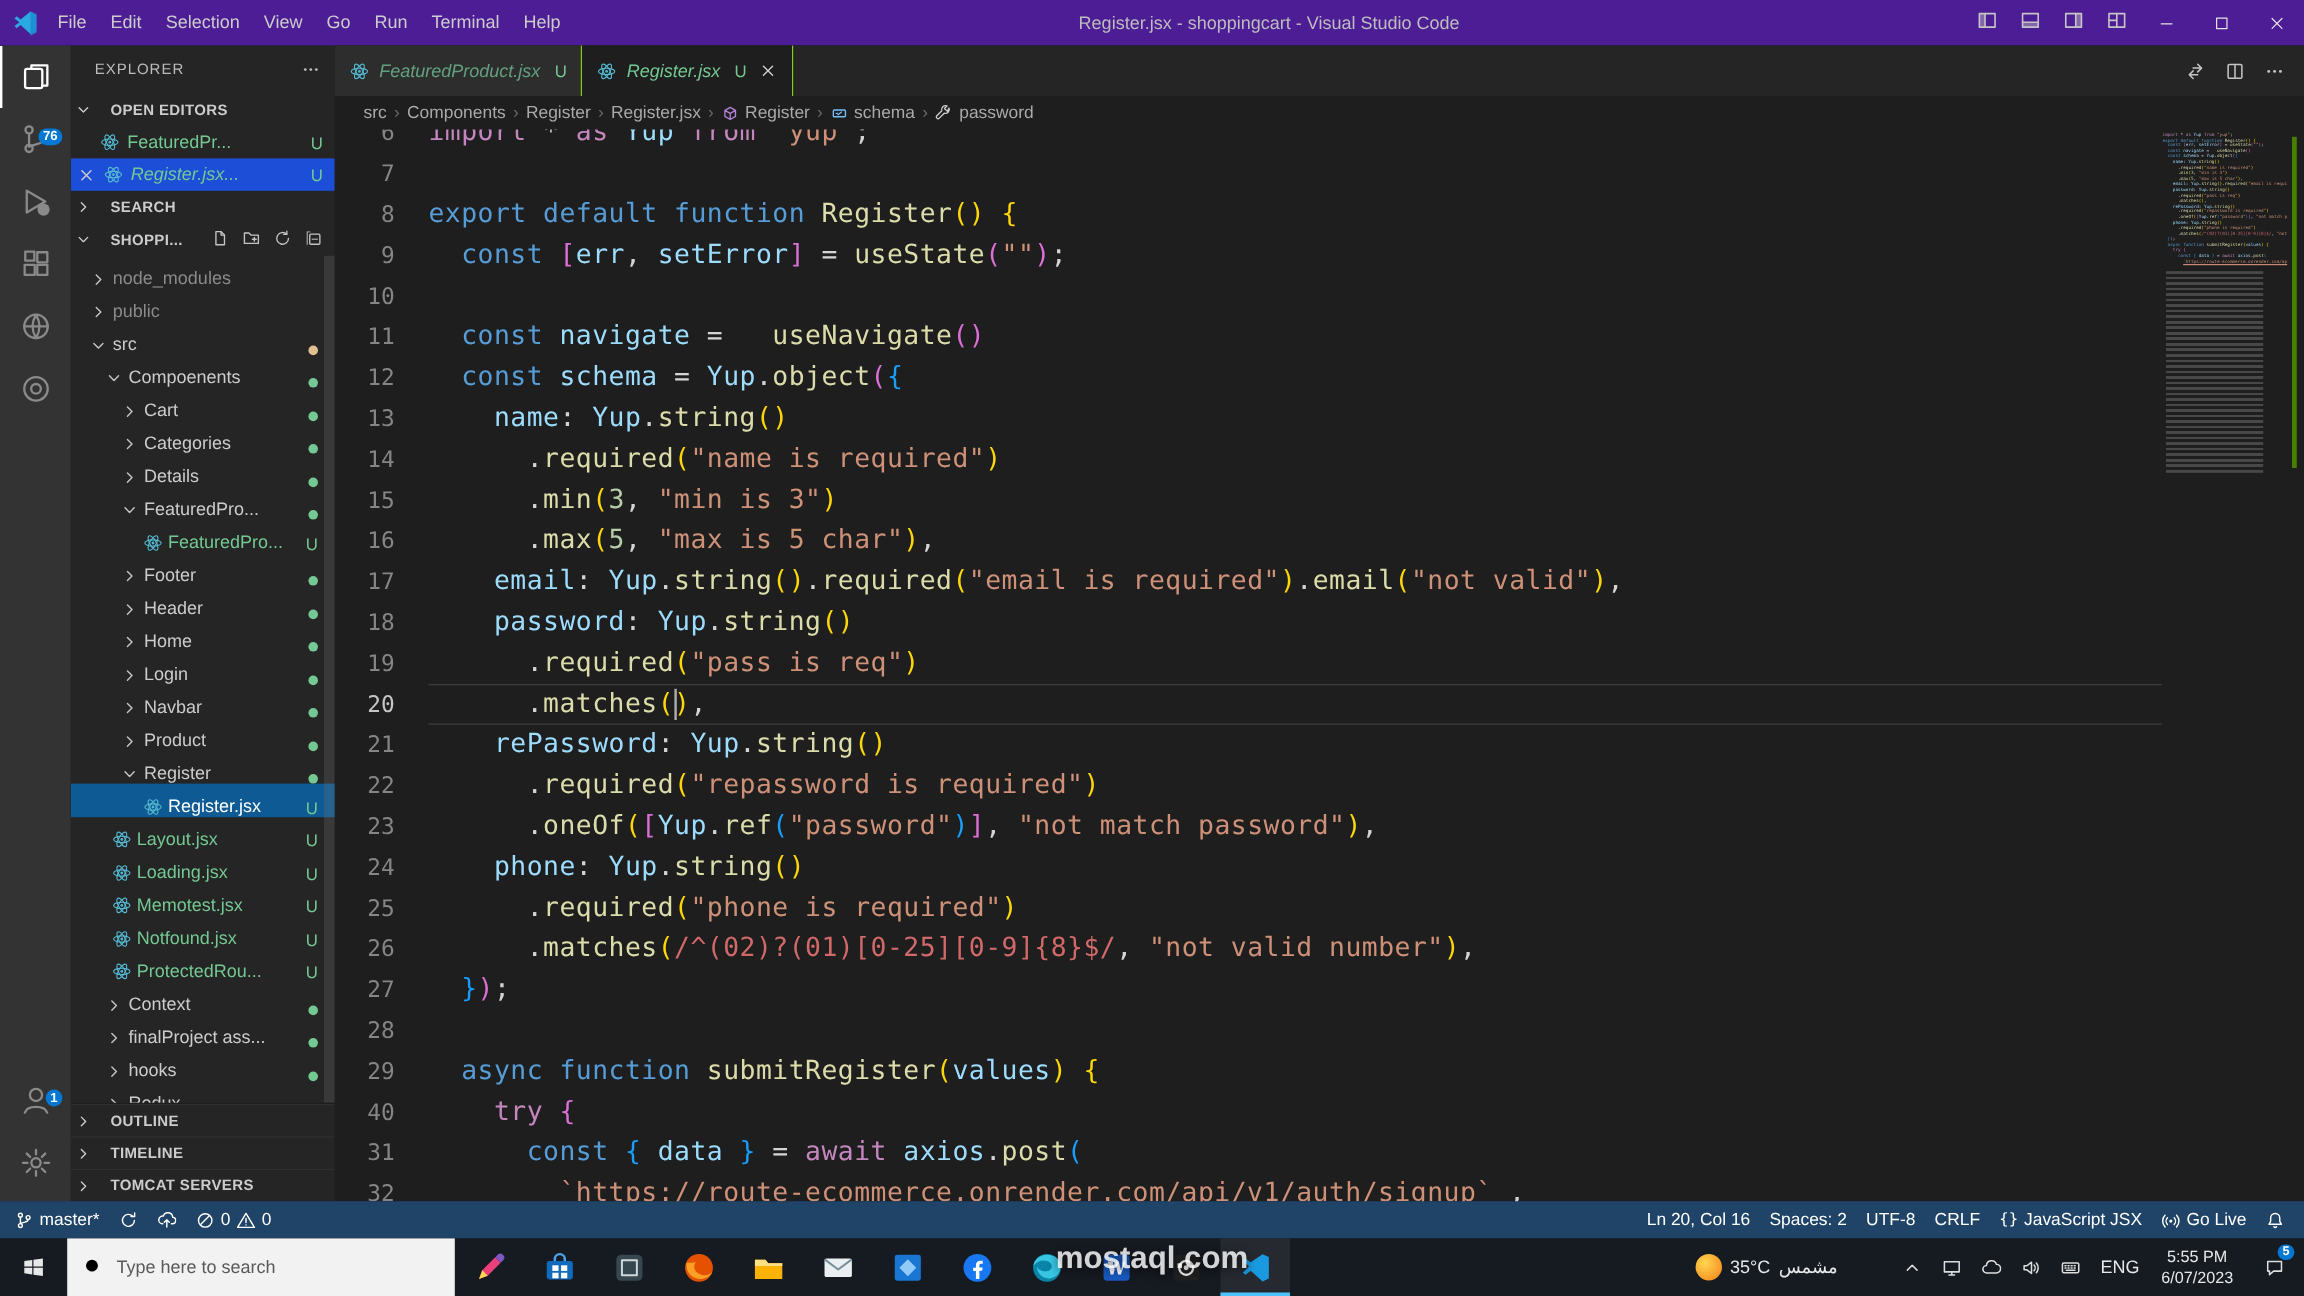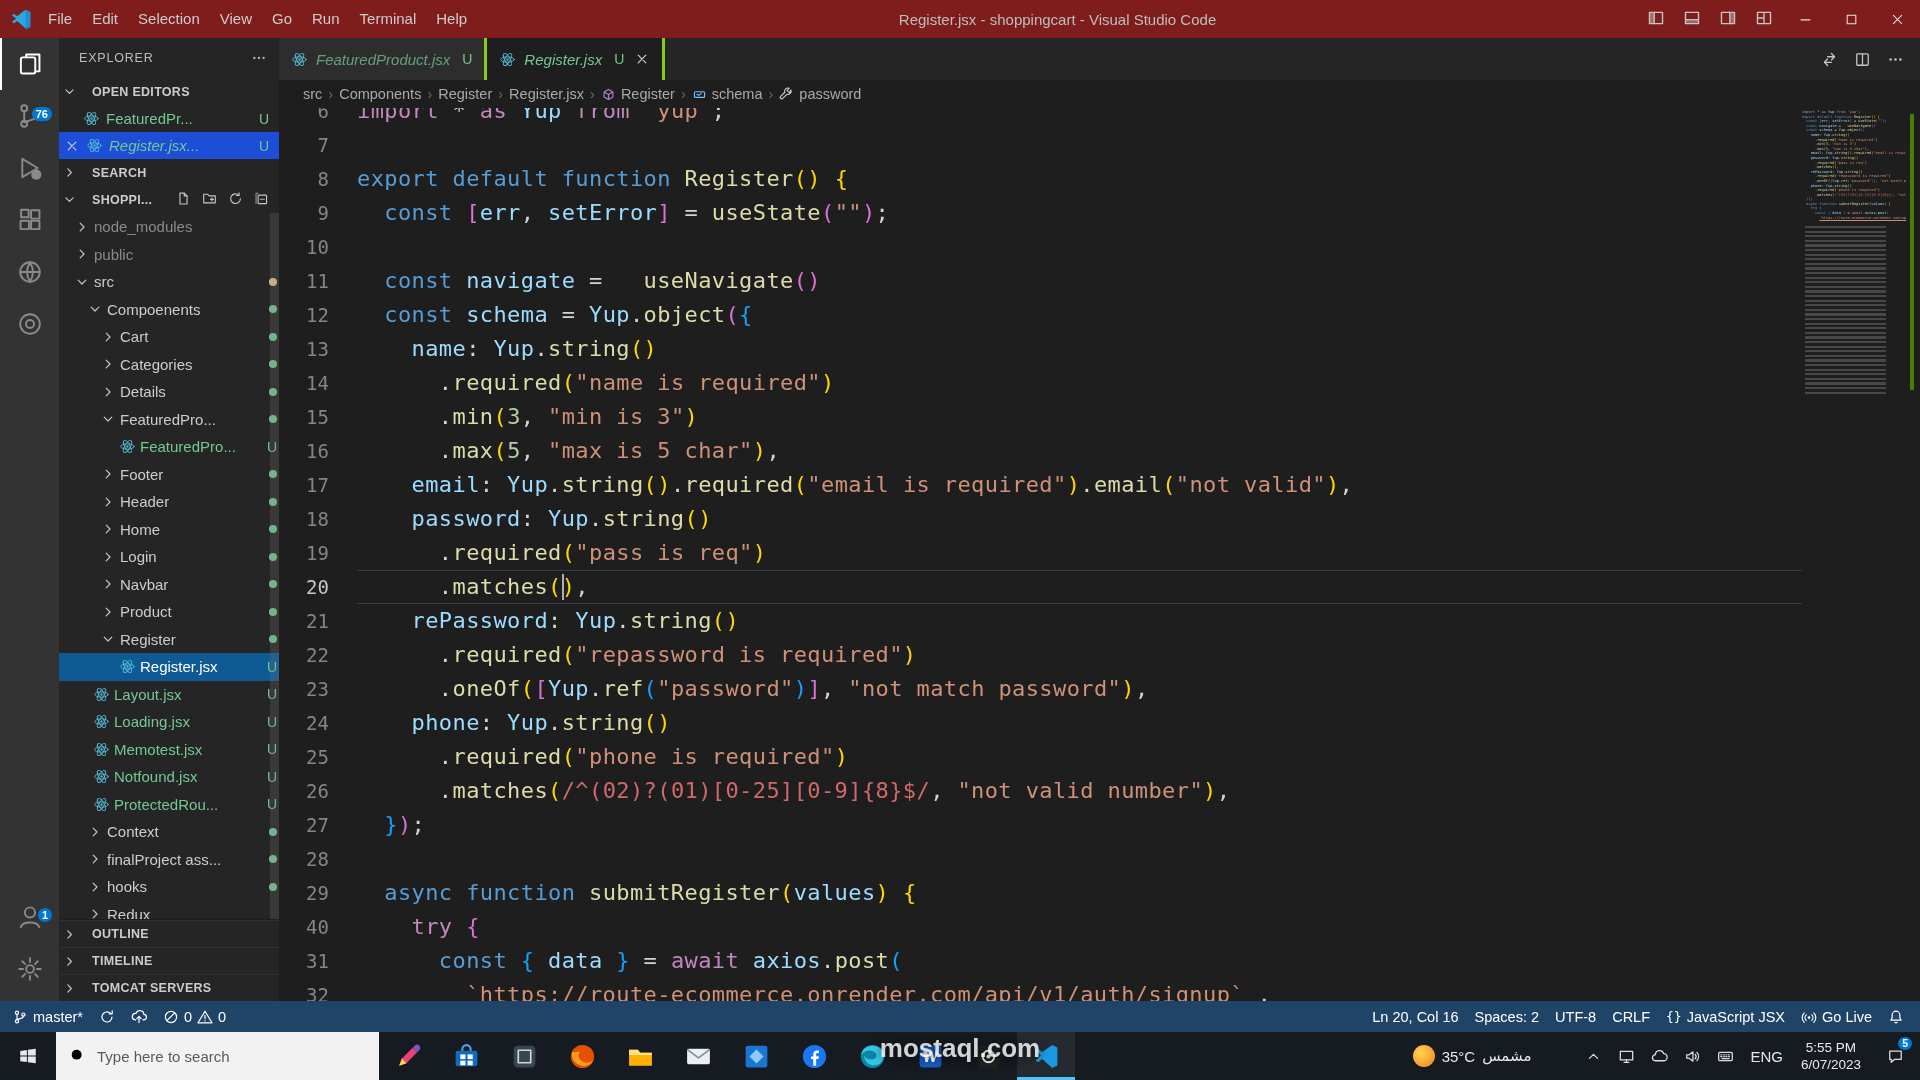--- a/index.html
+++ b/index.html
@@ -7,21 +7,21 @@
     font-family:"Liberation Sans","DejaVu Sans",sans-serif; color:#cccccc; }
   .app { position:relative; width:1920px; height:1080px; display:flex; flex-direction:column; }
 
   
   .ic { display:inline-flex; align-items:center; justify-content:center; }
   .ic svg, .tool svg, .tb-act svg, .win-ctl svg, .ab-item svg, .tray-ic svg, .tb-app svg, .st-item svg
     { fill:none; stroke:currentColor; stroke-width:1.2; stroke-linecap:round; stroke-linejoin:round; }
   .ic svg { width:16px; height:16px; }
 
   
-  .titlebar { height:38px; background:#7f1d1d; display:flex; align-items:center; font-size:15px; color:#cccccc; flex:none; }
+  .titlebar { height:38px; background:#4c1d95; display:flex; align-items:center; font-size:15px; color:#cccccc; flex:none; }
   .tb-left { display:flex; align-items:center; padding-left:10px; }
   .vslogo svg { width:22px; height:22px; }
   .menus { display:flex; margin-left:6px; }
   .menu-item { padding:0 10px; line-height:38px; }
   .tb-title { flex:1; text-align:center; color:#bdbdbd; white-space:nowrap; }
   .tb-right { display:flex; align-items:center; height:38px; }
   .tb-act { padding:0 9px; color:#c5c5c5; display:inline-flex; }
   .tb-act svg { width:18px; height:18px; }
   .win-ctl { width:46px; height:38px; display:inline-flex; align-items:center; justify-content:center; color:#e3e3e3; }
   .win-ctl svg { width:15px; height:15px; stroke-width:1.1; }
@@ -49,36 +49,36 @@
   .oe-item { height:27px; flex:none; display:flex; align-items:center; gap:6px; padding-left:24px; padding-right:10px; }
   .oe-item.active { background:#1d4ed8; padding-left:5px; }
   .oe-lbl { white-space:nowrap; overflow:hidden; color:#73c991; }
   .ital { font-style:italic; }
   .fic { color:#53b9d1; }
   .fic svg { width:17px; height:17px; stroke-width:0.9; }
   .sp { flex:1; }
   .u { color:#73c991; font-size:14px; flex:none; padding-left:4px; }
   .tree { flex:1; overflow:hidden; position:relative; }
   .tree::after { content:""; position:absolute; top:0; right:0; bottom:0; width:9px; background:rgba(121,121,121,.25); }
-  .row { height:27.5px; display:flex; align-items:center; gap:4px; padding-right:2px; white-space:nowrap; }
+  .row { height:27.5px; display:flex; align-items:flex-end; gap:4px; padding-right:14px; white-space:nowrap; }
   .row .twist { width:17px; flex:none; display:inline-flex; justify-content:center; color:#c5c5c5; }
   .row .fspace { width:3px; flex:none; }
   .row .lbl { color:#cccccc; }
   .row .lbl.dim { color:#8a8a8a; }
   .row .lbl.gitnew { color:#73c991; }
   .row.sel { background:#0d5a94; }
   .row.sel .lbl { color:#ffffff; }
   .dot { width:8px; height:8px; border-radius:50%; flex:none; }
   .sb-bottom { flex:none; border-top:1px solid #1e1e1e; }
   .sb-bottom .sec-hdr { border-top:1px solid #303031; }
 
   
   .editor-col { flex:1; display:flex; flex-direction:column; min-width:0; background:#1e1e1e; }
   .tabbar { height:42px; background:#252526; display:flex; flex:none; align-items:stretch; }
-  .tab { display:flex; align-items:center; gap:8px; padding:0 12px; background:#2d2d2d; border-right:3px solid #84cc16; font-size:15px; }
+  .tab { display:flex; align-items:center; gap:8px; padding:0 12px; background:#2d2d2d; border-right:1px solid #84cc16; font-size:15px; }
   .tab.active { background:#1e1e1e; }
   .tab .tname { font-style:italic; color:#73c991; white-space:nowrap; }
   .tab.inactive .tname { color:#62a17f; }
   .tab-close { color:#cccccc; margin-left:2px; }
   .tab-actions { margin-left:auto; display:flex; align-items:center; gap:4px; padding-right:10px; color:#c5c5c5; }
   .tab-actions .ic { padding:0 6px; }
   .tab-actions .ic svg { width:17px; height:17px; }
 
   .breadcrumbs { height:28px; flex:none; display:flex; align-items:center; padding-left:22px; font-size:14.5px; color:#a9a9a9; }
   .bc-item { display:inline-flex; align-items:center; gap:5px; padding:0 2px; }

